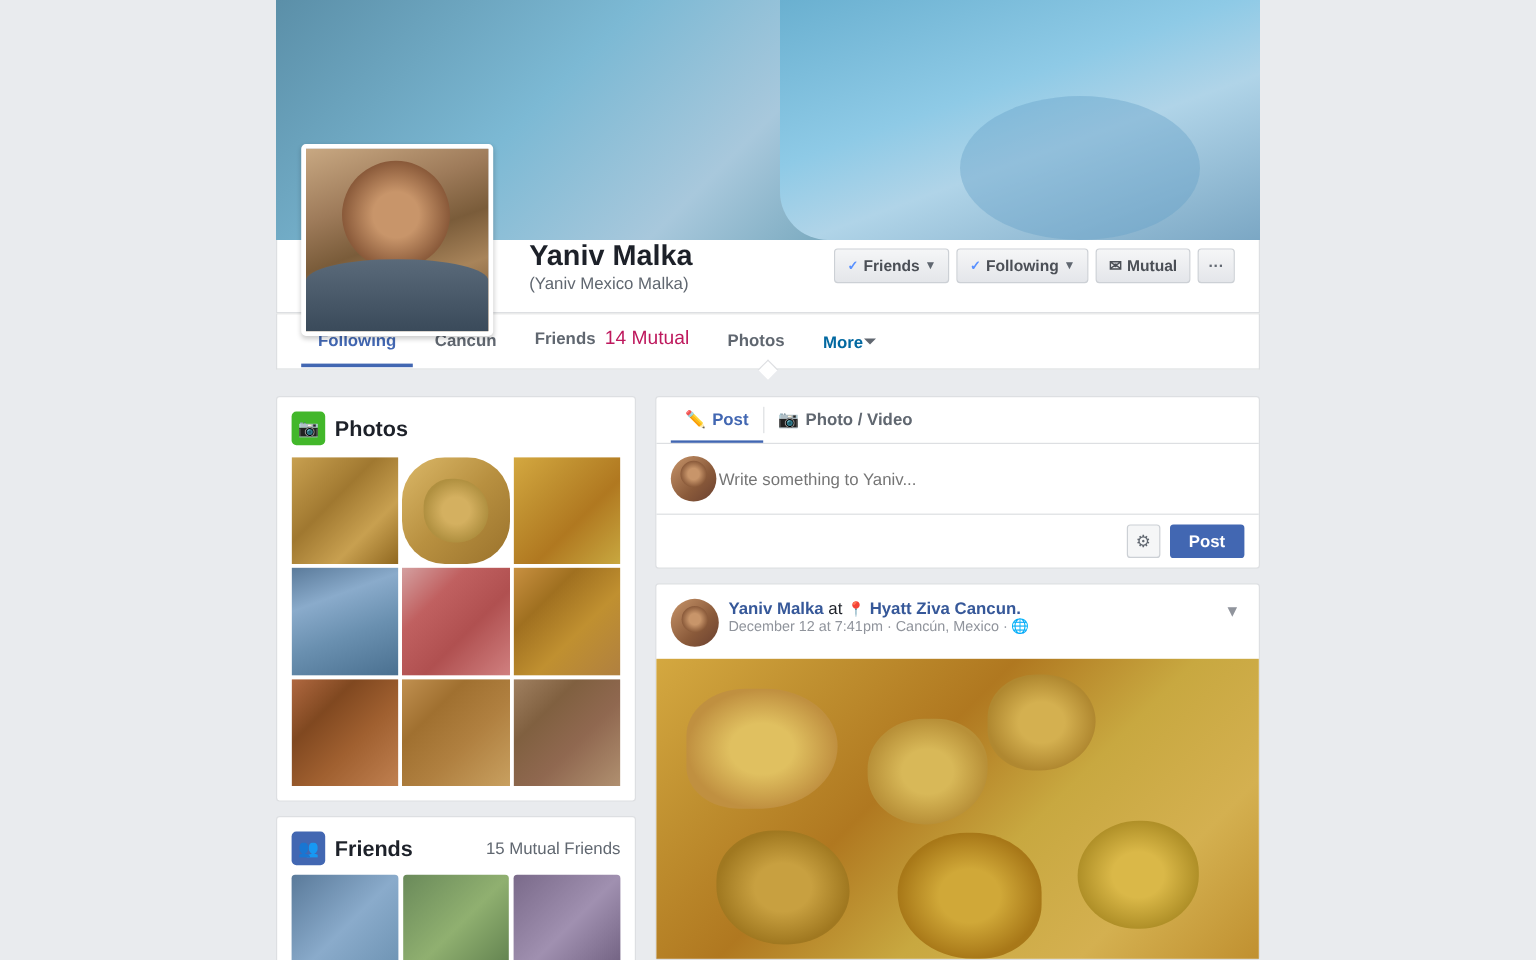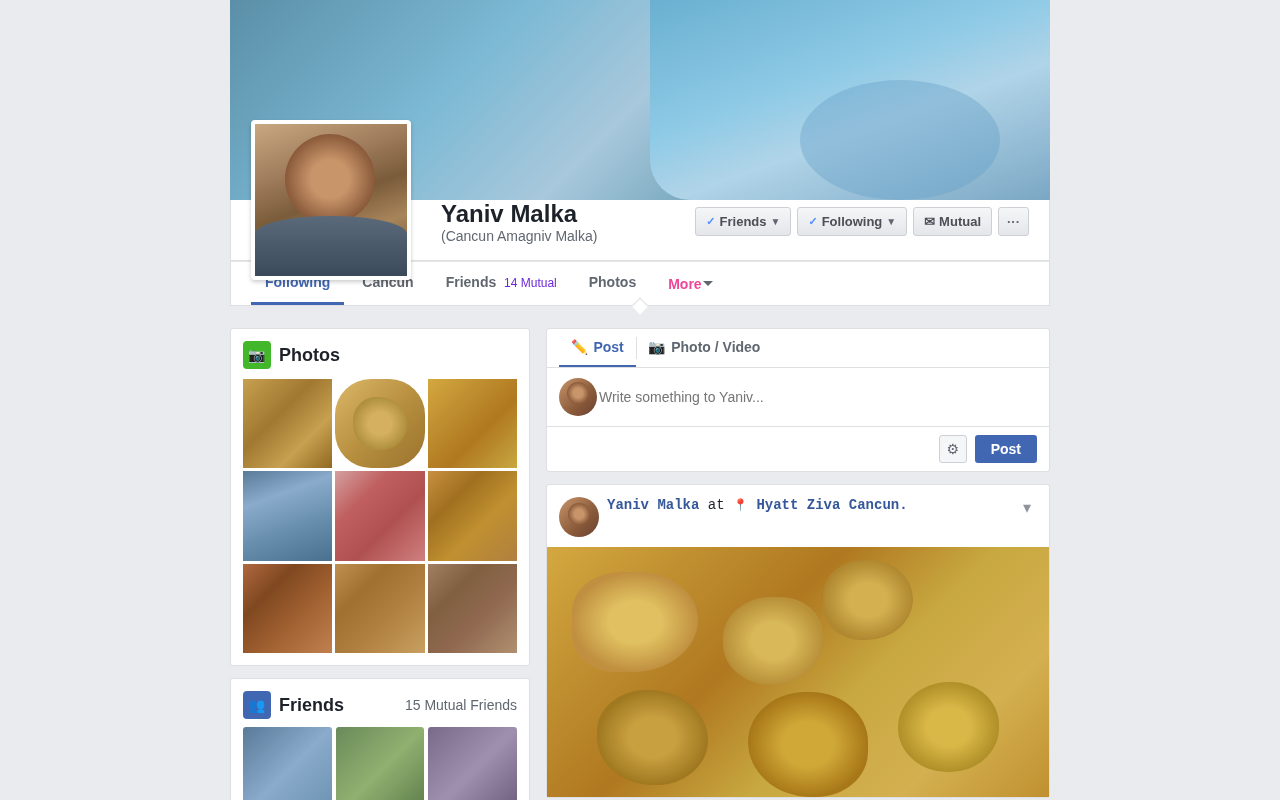--- a/index.html
+++ b/index.html
@@ -154,31 +154,31 @@
       cursor: pointer;
       border-bottom: 3px solid transparent;
       margin-right: 4px;
     }
     .nav-tab.active {
       color: #4267b2;
       border-bottom: 3px solid #4267b2;
     }
     .nav-tab .mutual {
       font-weight: normal;
-      font-size: 12px;
-      color: #6d28d9;
+      font-size: 16px;
+      color: #be185d;
     }
     .nav-tab-more {
       display: flex;
       align-items: center;
       gap: 1px;
       padding: 12px 14px;
       font-size: 14px;
       font-weight: 600;
-      color: #ec4899;
+      color: #0369a1;
       cursor: pointer;
     }
     .nav-indicator {
       width: 0; height: 0;
       border-left: 5px solid transparent;
       border-right: 5px solid transparent;
       border-top: 5px solid #606770;
     }
     .nav-pointer {
       width: 12px; height: 12px;
@@ -370,21 +370,21 @@
       position: relative;
     }
     .post-avatar::before {
       content: '';
       position: absolute;
       top: 6px; left: 9px;
       width: 22px; height: 22px;
       background: radial-gradient(circle, #c8956a 30%, #8a5a3a 70%);
       border-radius: 50%;
     }
-    .post-meta { flex: 1; font-family: Liberation Mono, monospace; }
+    .post-meta { flex: 1; }
     .post-author {
       font-weight: 700;
       color: #365899;
       font-size: 14px;
       cursor: pointer;
     }
     .post-location {
       font-size: 14px;
       color: #1d2129;
     }
@@ -494,21 +494,21 @@
   <div class="cover-photo"></div>
 </div>
 
 <div class="profile-section">
   <div class="profile-pic-wrapper">
     <div class="profile-pic-inner"></div>
   </div>
   <div class="profile-header">
     <div class="profile-name-area">
       <div class="profile-name">Yaniv Malka</div>
-      <div class="profile-alt-name">(Cancun Amagniv Malka)</div>
+      <div class="profile-alt-name">(Yaniv Mexico Malka)</div>
     </div>
     <div class="profile-actions">
       <button class="btn-action">
         <span class="check">✓</span>
         <span>Friends</span>
         <span class="arrow">▼</span>
       </button>
       <button class="btn-action">
         <span class="check">✓</span>
         <span>Following</span>
@@ -626,20 +626,27 @@
     <div class="feed-post">
       <div class="post-header">
         <div class="post-avatar"></div>
         <div class="post-meta">
           <div class="post-location">
             <span class="post-author">Yaniv Malka</span>
             <span> at </span>
             <span class="location-pin">📍</span>
             <a href="#">Hyatt Ziva Cancun.</a>
           </div>
+          <div class="post-time">
+            <span>December 12 at 7:41pm</span>
+            <span> · </span>
+            <span>Cancún, Mexico</span>
+            <span> · </span>
+            <span>🌐</span>
+          </div>
         </div>
         <div class="post-collapse">▾</div>
       </div>
       <div class="post-image">
         <div class="potato-extra1"></div>
         <div class="potato-extra2"></div>
         <div class="potato-extra3"></div>
         <div class="potato-extra4"></div>
       </div>
     </div>

